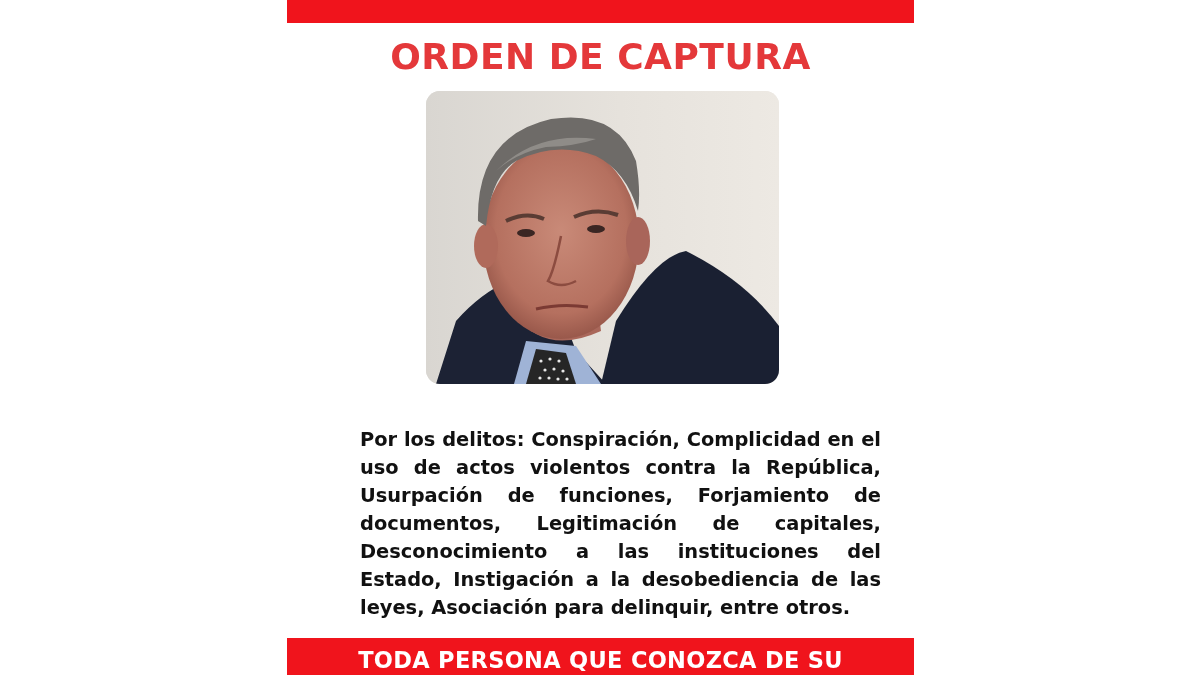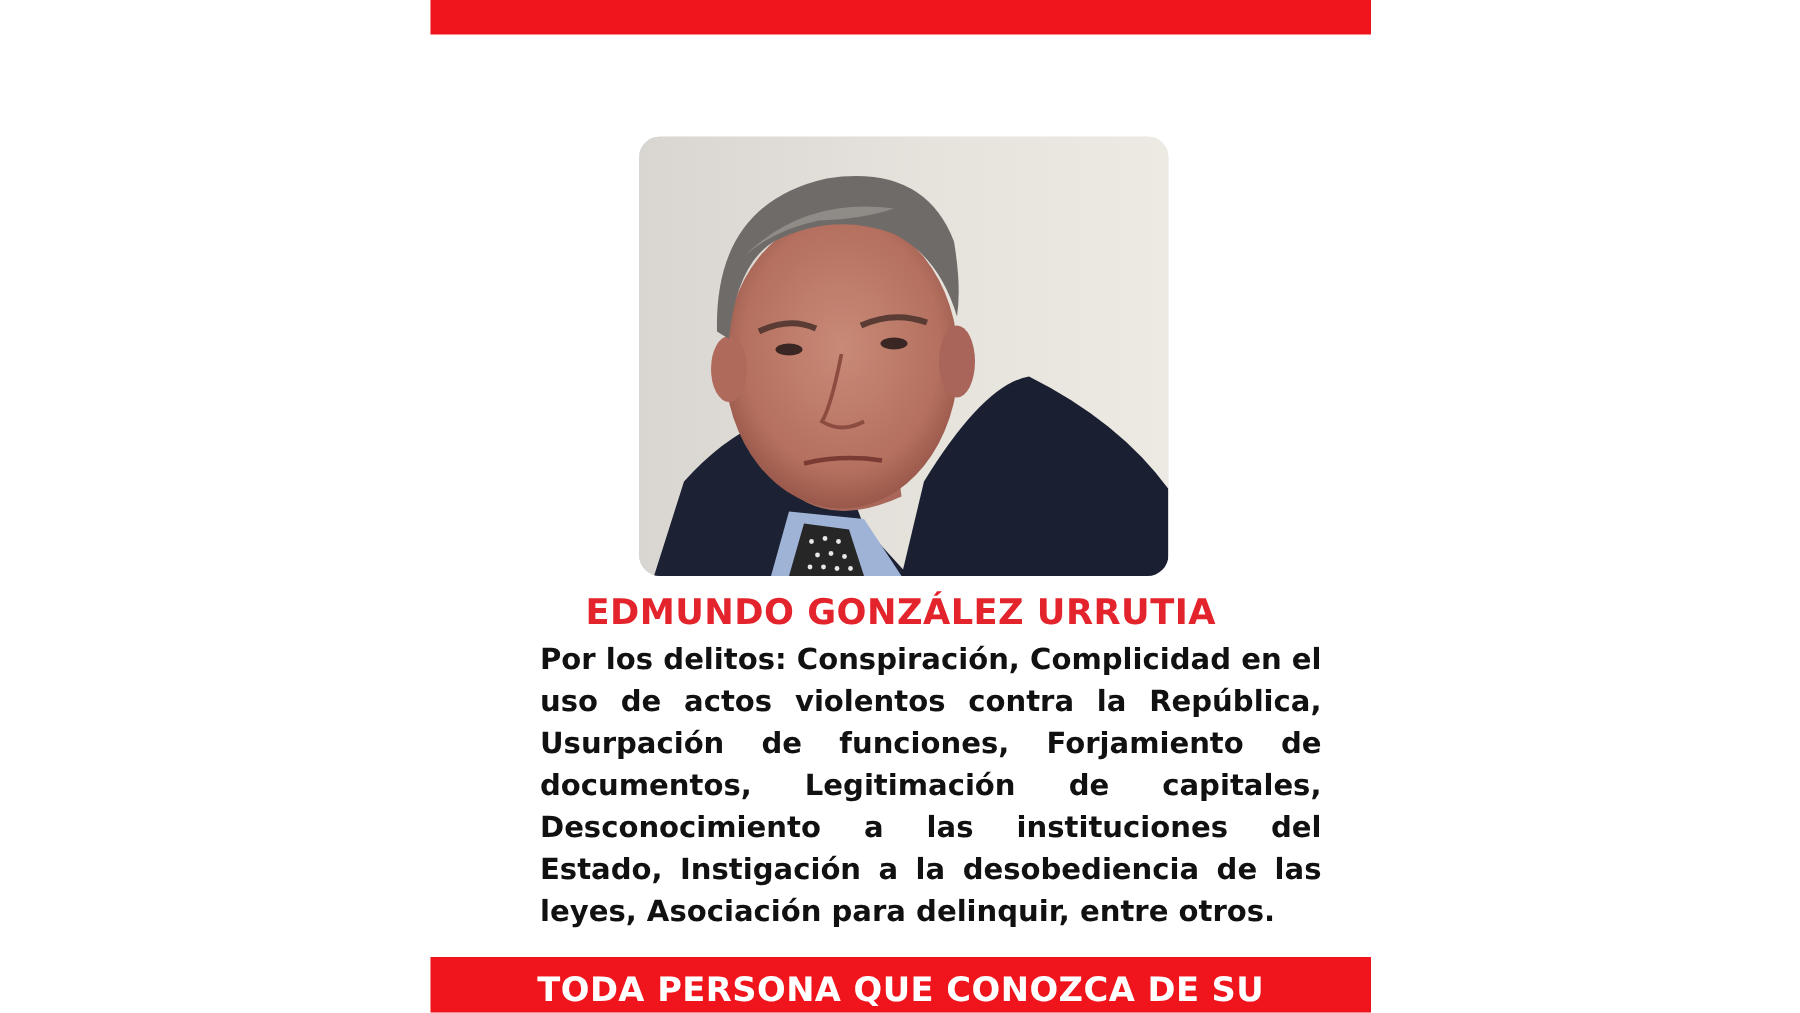--- a/index.html
+++ b/index.html
@@ -54,20 +54,21 @@
   }
 </style>
 </head>
 <body>
 
 <div class="poster">
   <div class="top-banner">
     
   </div>
 
+  <div class="subtitle">ORDEN DE CAPTURA</div>
 
   <div class="photo" aria-label="Portrait of Edmundo González Urrutia">
     <svg viewBox="0 0 353 293" preserveAspectRatio="none">
       <defs>
         <linearGradient id="bg" x1="0" x2="1" y1="0" y2="0">
           <stop offset="0" stop-color="#d9d6d1"></stop>
           <stop offset="0.55" stop-color="#e6e2dc"></stop>
           <stop offset="1" stop-color="#ede9e3"></stop>
         </linearGradient>
         <radialGradient id="face" cx="0.5" cy="0.45" r="0.6">
@@ -112,20 +113,19 @@
 
       <ellipse cx="100" cy="142" rx="9" ry="4" fill="#3a2623"></ellipse>
       <ellipse cx="170" cy="138" rx="9" ry="4" fill="#3a2623"></ellipse>
 
       <path d="M135 145 Q128 180 122 190 Q135 198 150 190" stroke="#8c4c40" stroke-width="2.5" fill="none"></path>
 
       <path d="M110 218 Q135 212 162 216" stroke="#7b3a33" stroke-width="3" fill="none"></path>
     </svg>
   </div>
 
-  <div class="name">EDMUNDO GONZÁLEZ URRUTIA</div>
 
   <div class="charges">Por los delitos: Conspiración, Complicidad en el uso de actos violentos contra la República, Usurpación de funciones, Forjamiento de documentos, Legitimación de capitales, Desconocimiento a las instituciones del Estado, Instigación a la desobediencia de las leyes, Asociación para delinquir, entre otros.</div>
 
   <div class="bottom-banner">
     <span>TODA PERSONA QUE CONOZCA DE SU</span>
   </div>
 </div>
 
 </body></html>

